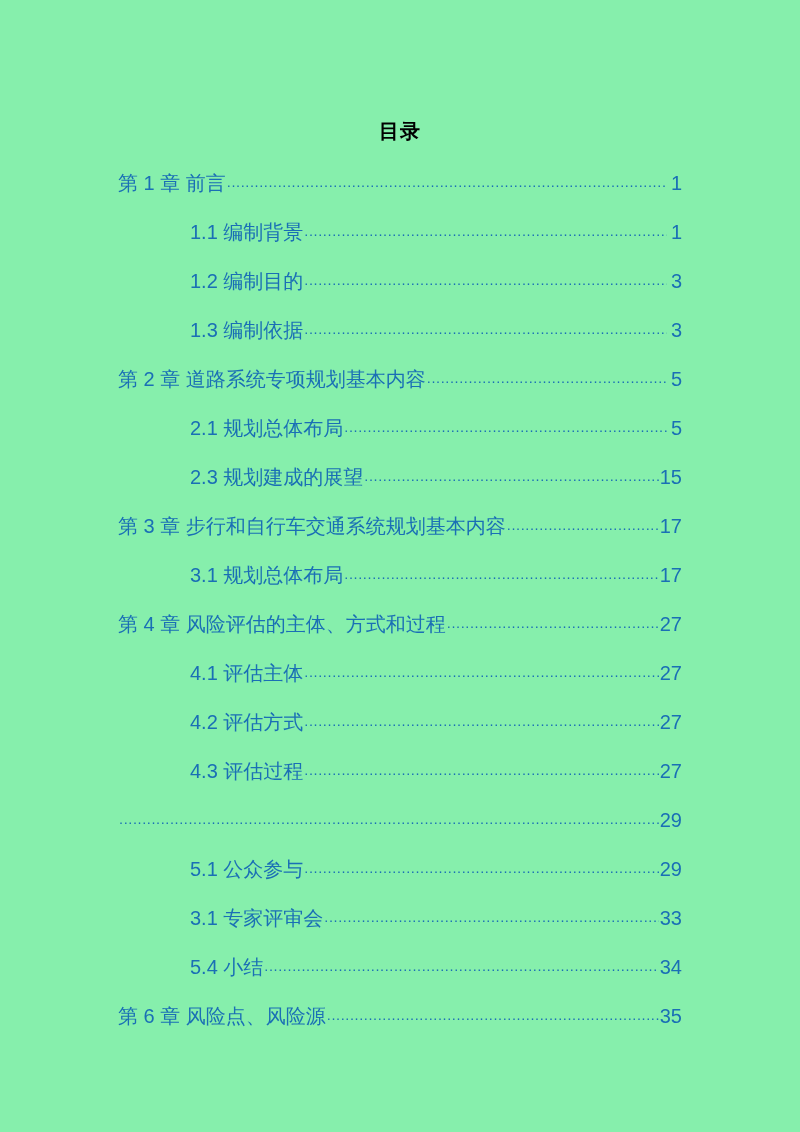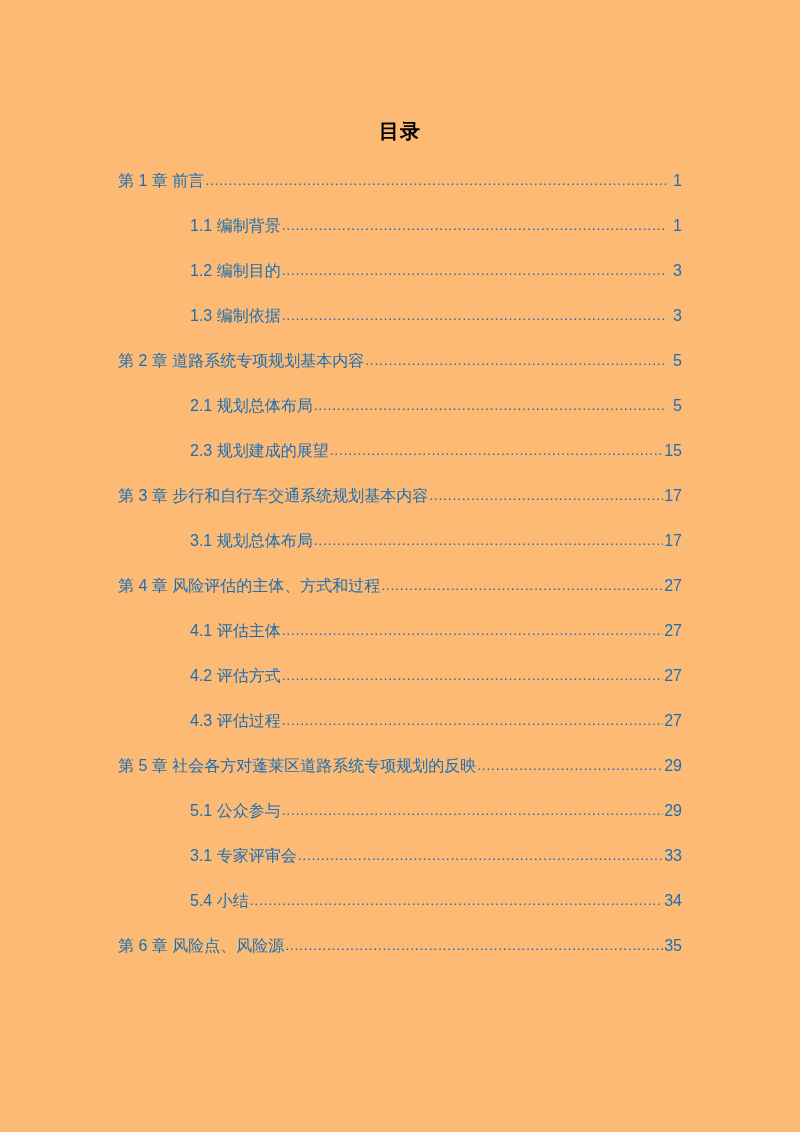--- a/index.html
+++ b/index.html
@@ -14,42 +14,42 @@
     color: #000000;
     position: relative;
     overflow: hidden;
   }
   .page {
     width: 800px;
     height: 1132px;
     box-sizing: border-box;
     padding: 0;
     position: relative;
-    background: #fdba74;
+    background: #86efac;
   }
   .toc-title {
     text-align: center;
     font-size: 20px;
     font-weight: bold;
     color: #000000;
     margin: 0;
     padding-top: 118px;
     letter-spacing: 1px;
     font-family: "Liberation Sans", sans-serif;
   }
   .toc-list {
     margin: 0;
     padding: 0;
     list-style: none;
     padding-top: 28px;
   }
   .toc-entry {
     display: flex;
-    align-items: flex-end;
-    font-size: 16px;
+    align-items: center;
+    font-size: 20px;
     color: #1a6fb5;
     line-height: 1.0;
     white-space: nowrap;
   }
   .toc-entry.level-1 {
     padding-left: 118px;
     padding-right: 118px;
     margin-bottom: 29px;
   }
   .toc-entry.level-2 {
@@ -150,21 +150,20 @@
         <span class="label">4.2  评估方式</span>
         <span class="dots"></span>
         <span class="page-num">27</span>
       </li>
       <li class="toc-entry level-2">
         <span class="label">4.3  评估过程</span>
         <span class="dots"></span>
         <span class="page-num">27</span>
       </li>
       <li class="toc-entry level-1">
-        <span class="label">第 5 章  社会各方对蓬莱区道路系统专项规划的反映</span>
         <span class="dots"></span>
         <span class="page-num">29</span>
       </li>
       <li class="toc-entry level-2">
         <span class="label">5.1  公众参与</span>
         <span class="dots"></span>
         <span class="page-num">29</span>
       </li>
       <li class="toc-entry level-2">
         <span class="label">3.1  专家评审会</span>

